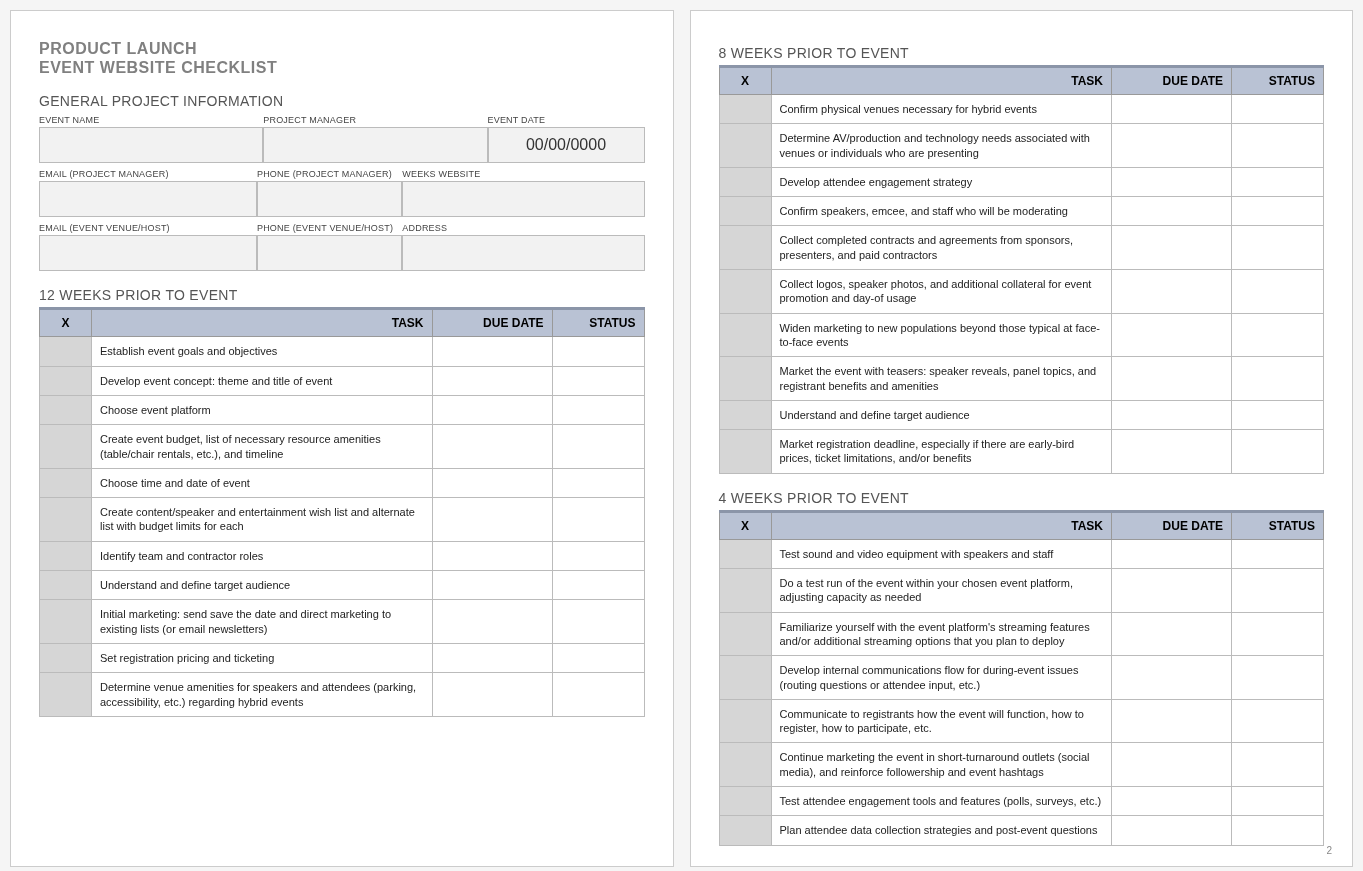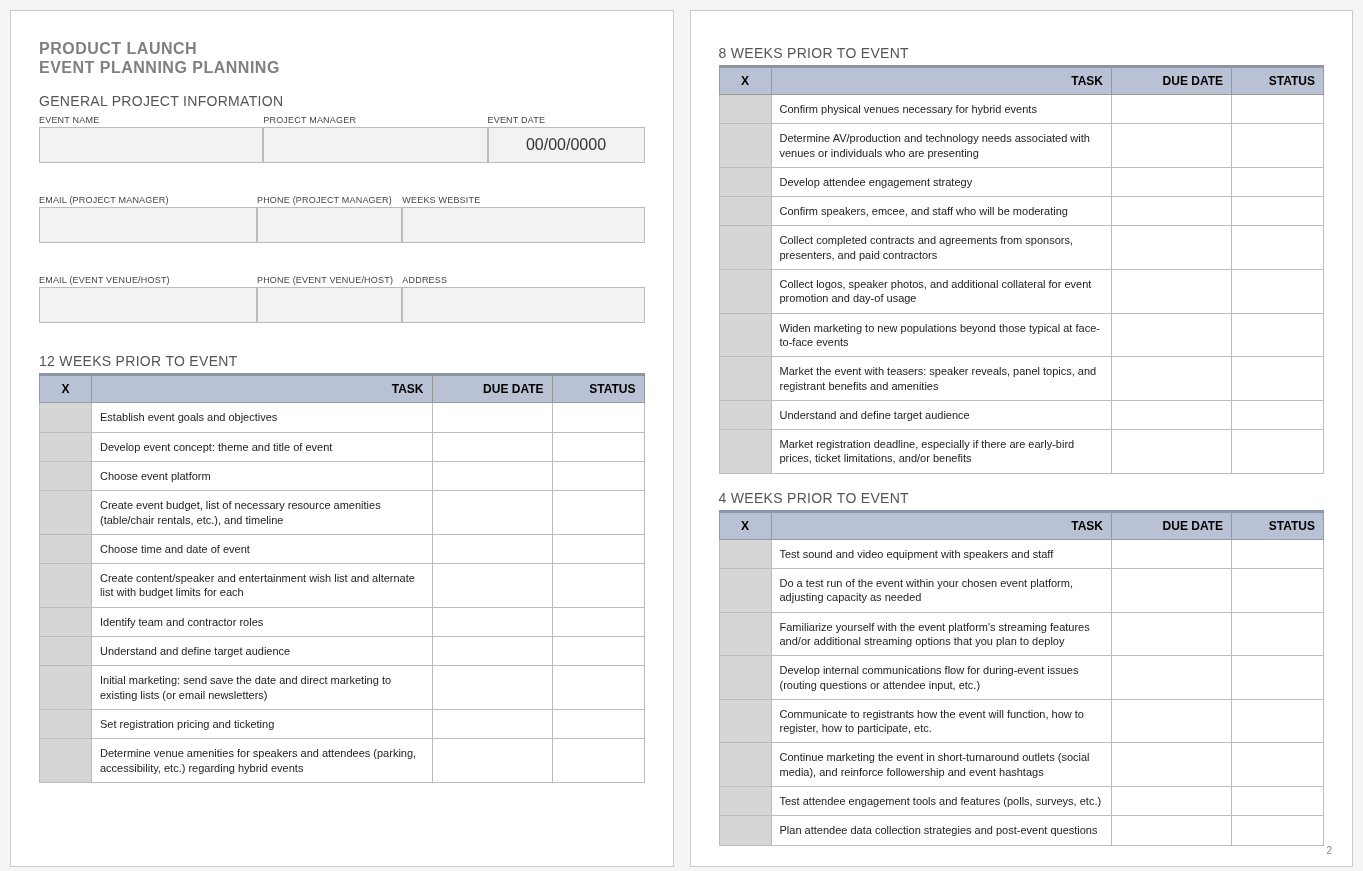--- a/index.html
+++ b/index.html
@@ -30,21 +30,21 @@
   color: #555;
   margin-top: 16px;
   margin-bottom: 4px;
   letter-spacing: 0.3px;
 }
 h2.section.first { margin-top: 6px; }
 
 .info-grid {
   display: grid;
   gap: 0;
-  margin-bottom: 30px;
+  margin-bottom: 4px;
 }
 .info-grid.three { grid-template-columns: 1fr 1fr 0.7fr; }
 .info-grid.three-b { grid-template-columns: 0.9fr 0.6fr 1fr; }
 .info-label {
   font-size: 9px;
   color: #444;
   padding: 2px 0;
   letter-spacing: 0.2px;
 }
 .info-box {
@@ -92,21 +92,21 @@
   font-size: 10px;
   color: #888;
 }
 </style>
 </head>
 <body>
 
 <div class="page">
   <h1>
     <span>PRODUCT LAUNCH</span><br>
-    <span>EVENT PLANNING PLANNING</span>
+    <span>EVENT WEBSITE CHECKLIST</span>
   </h1>
 
   <h2 class="section">GENERAL PROJECT INFORMATION</h2>
 
   <div class="info-grid three">
     <div>
       <div class="info-label">EVENT NAME</div>
       <div class="info-box"></div>
     </div>
     <div>

